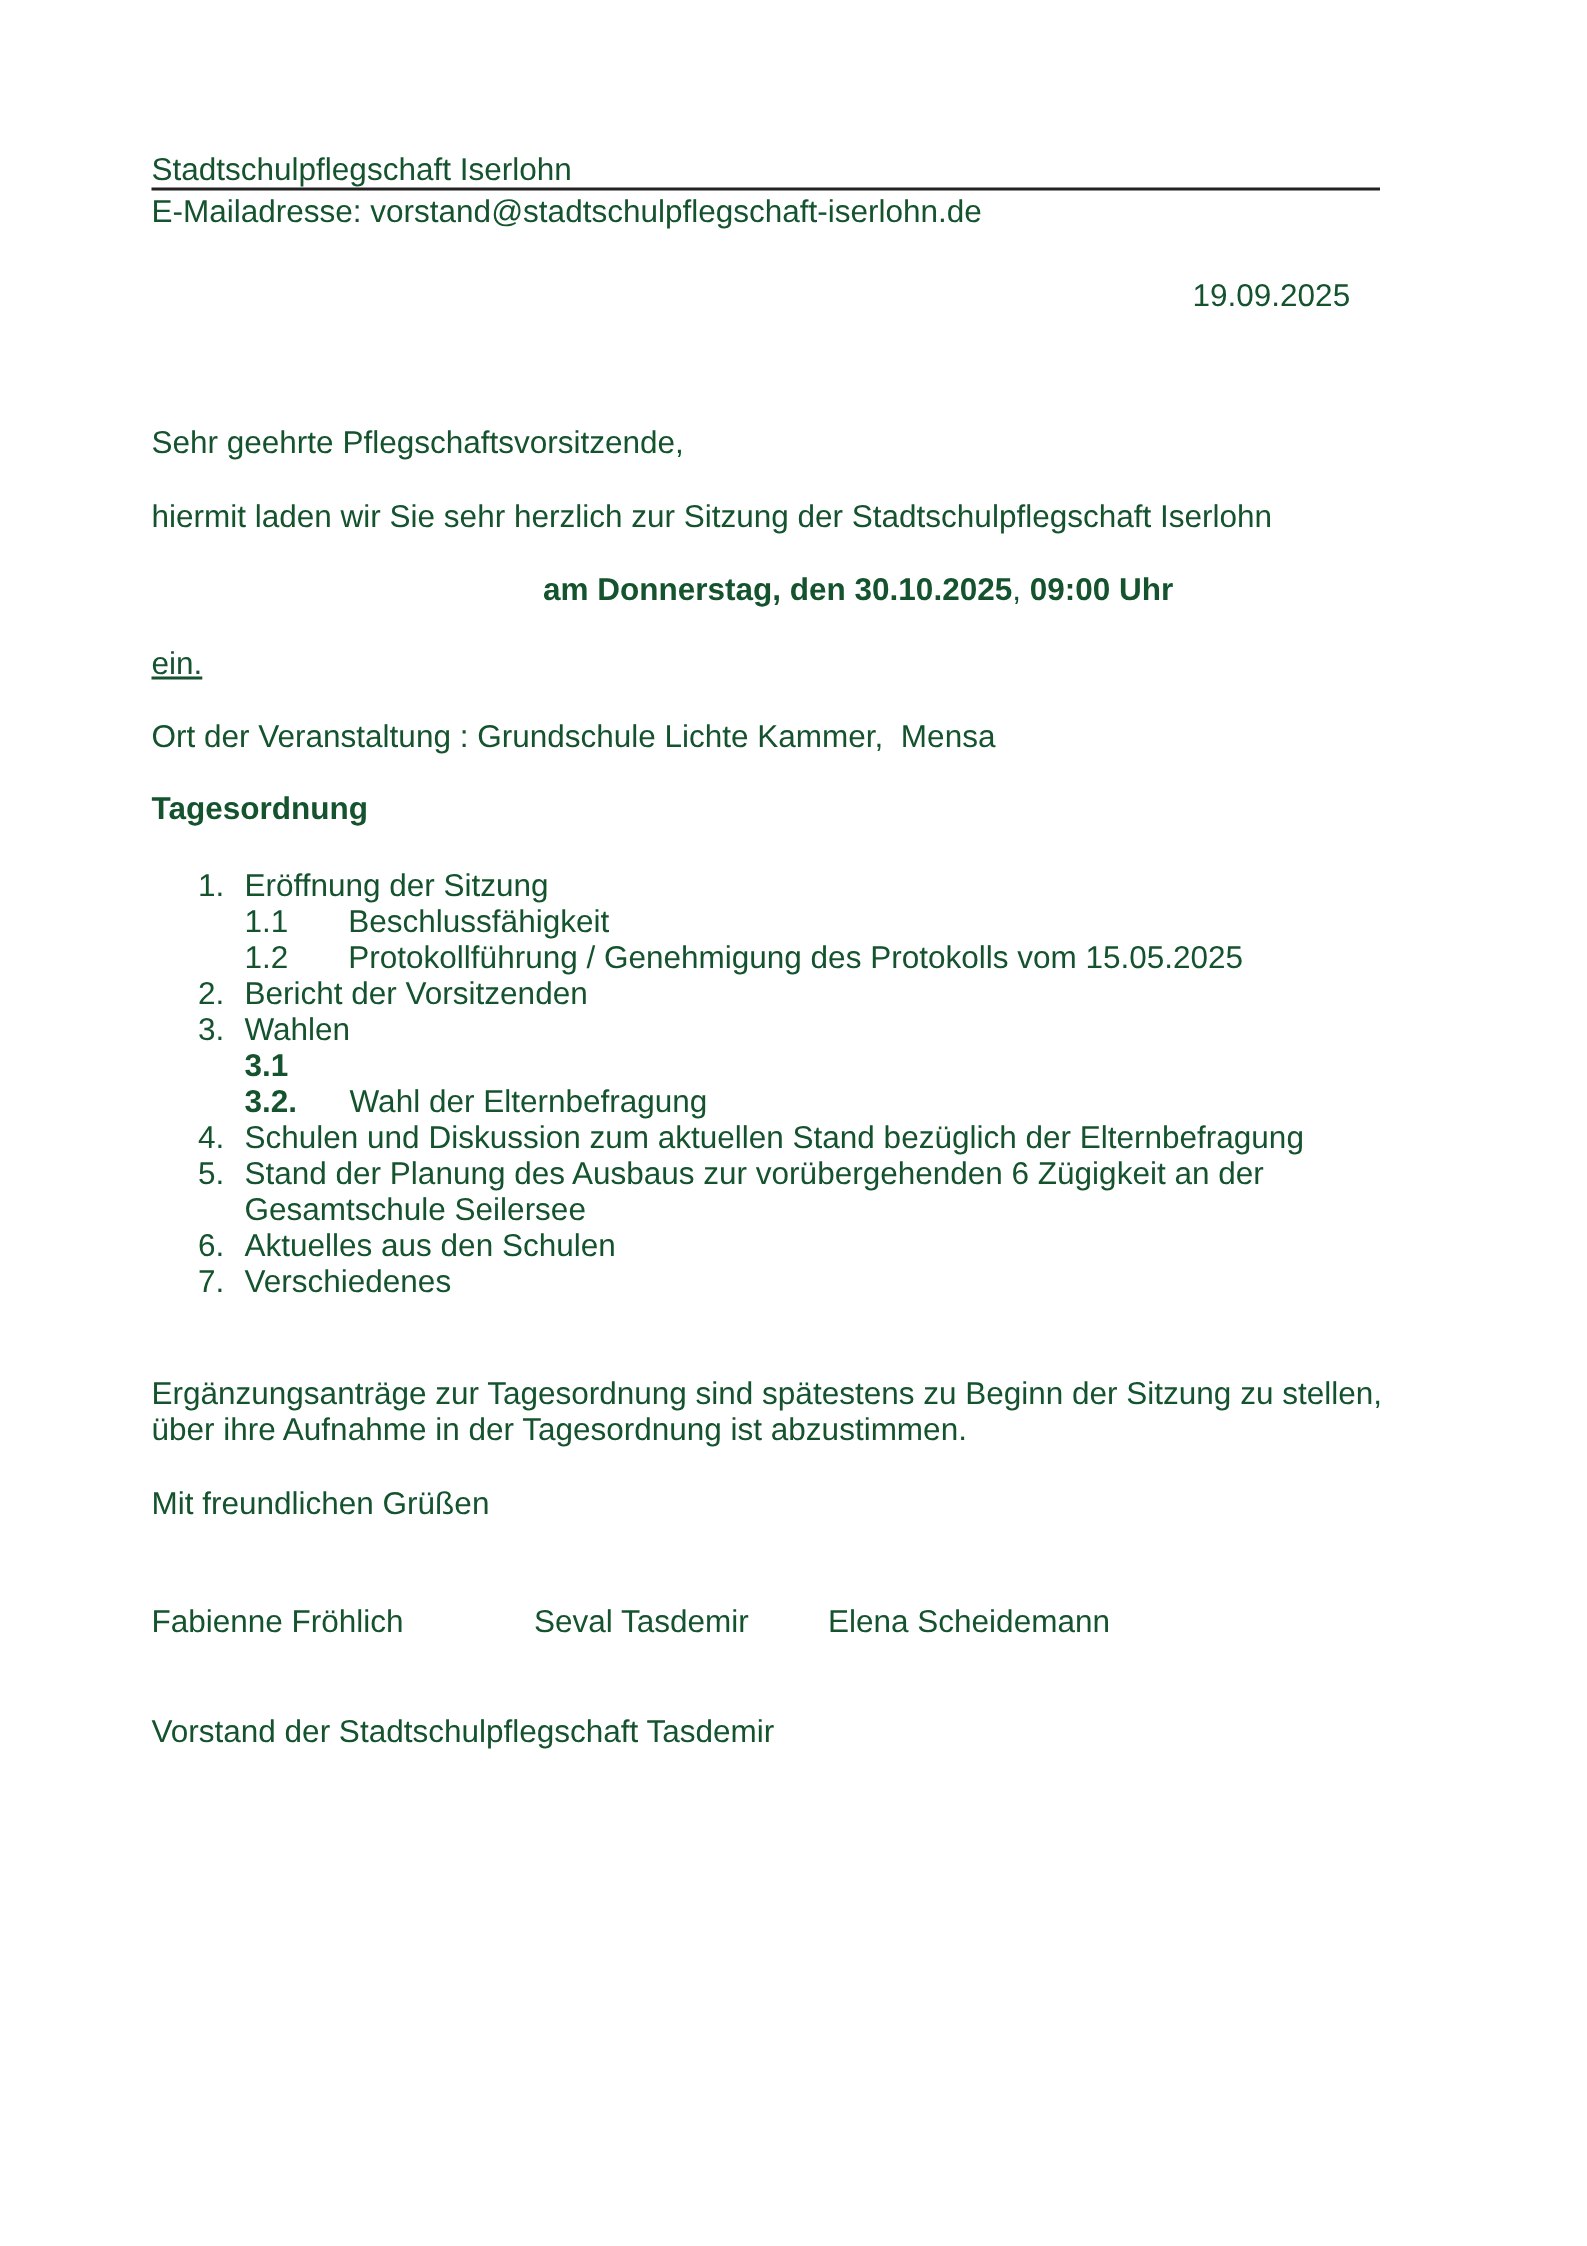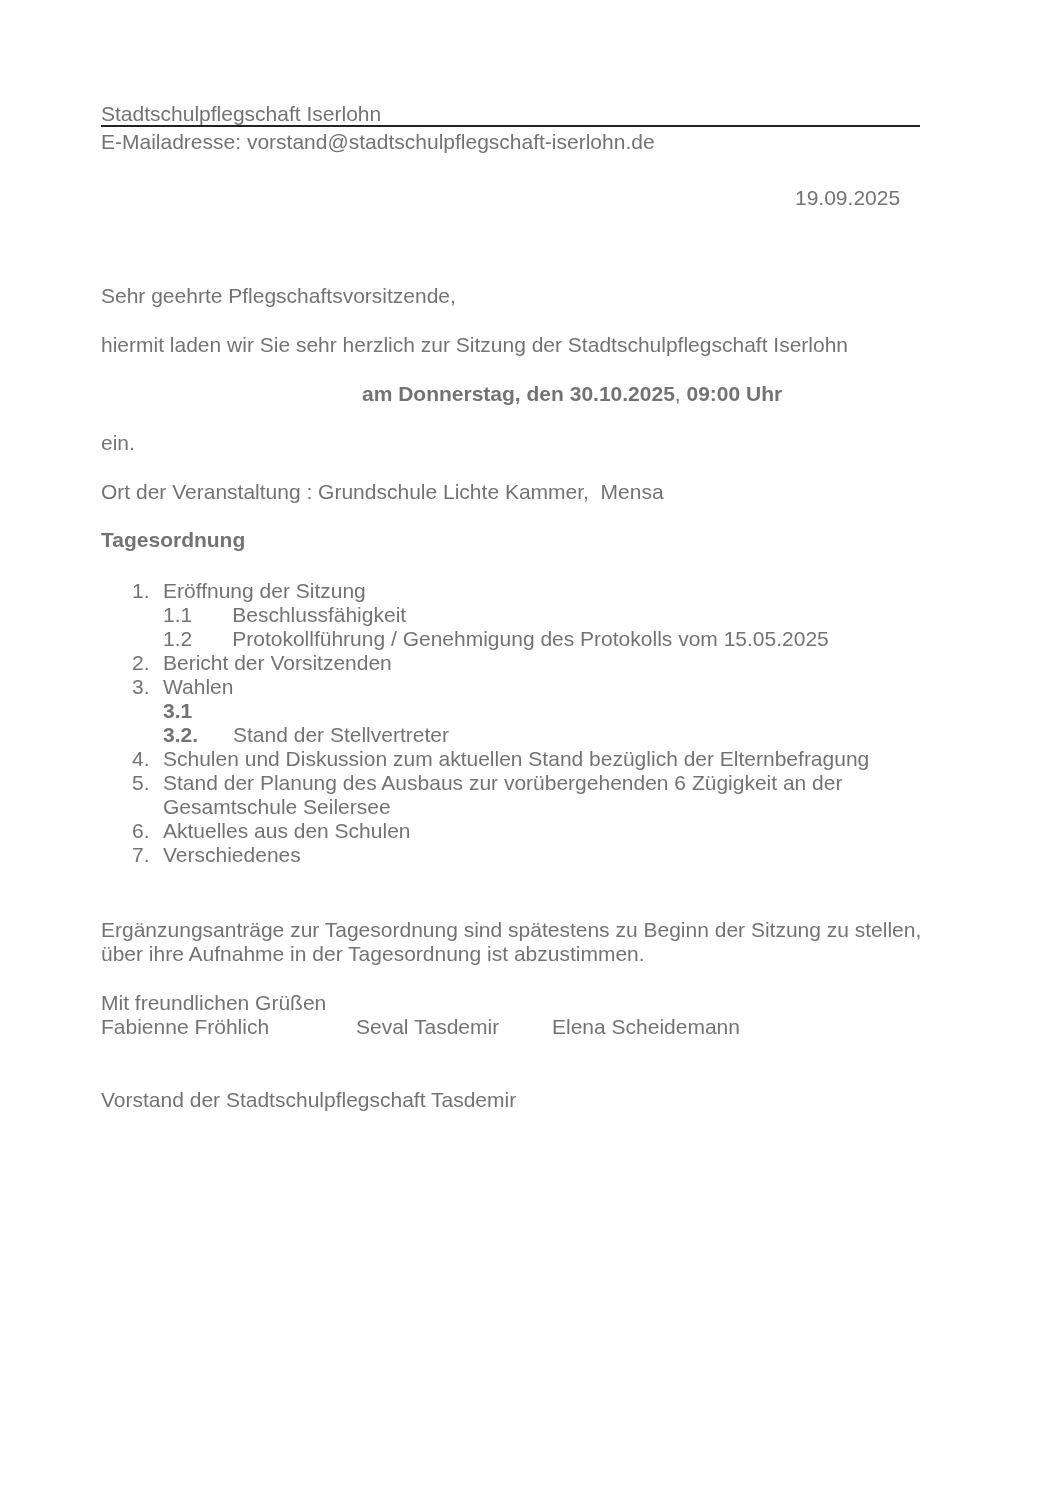--- a/index.html
+++ b/index.html
@@ -6,51 +6,51 @@
   .page {
     position: relative;
     width: 1058px;
     height: 1497px;
     box-sizing: border-box;
     background: #ffffff;
     padding: 103px 138px 0 101px;
     font-family: "Liberation Sans", "DejaVu Sans", sans-serif;
     font-size: 21px;
     line-height: 24px;
-    color: #737373;
+    color: #14532d;
     overflow: hidden;
   }
   .org-line {
     display: block;
     line-height: 21px;
     height: 22px;
     border-bottom: 2px solid #222222;
   }
   .email-line { margin-top: 3px; }
   .date-line { margin-top: 32px; margin-left: 694px; white-space: nowrap; }
   .salutation { margin-top: 74px; }
   .invitation { margin-top: 25px; }
   .meeting-line { margin-top: 25px; margin-left: 261px; white-space: nowrap; }
   .meeting-line .b { font-weight: bold; }
   .meeting-line .sep { font-weight: normal; }
-  .ein-line { margin-top: 25px; }
+  .ein-line { margin-top: 25px; text-decoration: underline; }
   .location-line { margin-top: 25px; white-space: pre-wrap; }
   .agenda-title { margin-top: 24px; font-weight: bold; }
   .agenda { margin-top: 27px; }
   .ag { display: flex; }
   .ag .num { flex: none; }
   .ag .txt { flex: 1 1 auto; }
   .ag.l1 { padding-left: 31px; }
   .ag.l1 .num { width: 31px; }
   .ag.l2 { padding-left: 62px; gap: 30px; }
   .ag.l2.g2 .num { margin-right: 10px; }
   .ag.l2.g1 .num { margin-right: 5px; font-weight: bold; }
   .note { margin-top: 51px; width: 845px; }
   .closing { margin-top: 25px; }
-  .sig-row { display: flex; }
+  .sig-row { margin-top: 55px; display: flex; }
   .sig-row .sig-1 { width: 255px; flex: none; }
   .sig-row .sig-2 { width: 196px; flex: none; }
   .sig-role { margin-top: 49px; }
 </style>
 </head>
 <body>
 
 <div class="page">
 
   <div class="org-line">Stadtschulpflegschaft Iserlohn</div>
@@ -91,21 +91,21 @@
     </div>
     <div class="ag l1">
       <span class="num">3.</span>
       <span class="txt">Wahlen</span>
     </div>
     <div class="ag l2 g1">
       <span class="num">3.1</span>
     </div>
     <div class="ag l2 g1">
       <span class="num">3.2.</span>
-      <span class="txt">Stand der Stellvertreter</span>
+      <span class="txt">Wahl der Elternbefragung</span>
     </div>
     <div class="ag l1">
       <span class="num">4.</span>
       <span class="txt">Schulen und Diskussion zum aktuellen Stand bezüglich der Elternbefragung</span>
     </div>
     <div class="ag l1">
       <span class="num">5.</span>
       <span class="txt">Stand der Planung des Ausbaus zur vorübergehenden 6 Zügigkeit an der Gesamtschule Seilersee</span>
     </div>
     <div class="ag l1">

